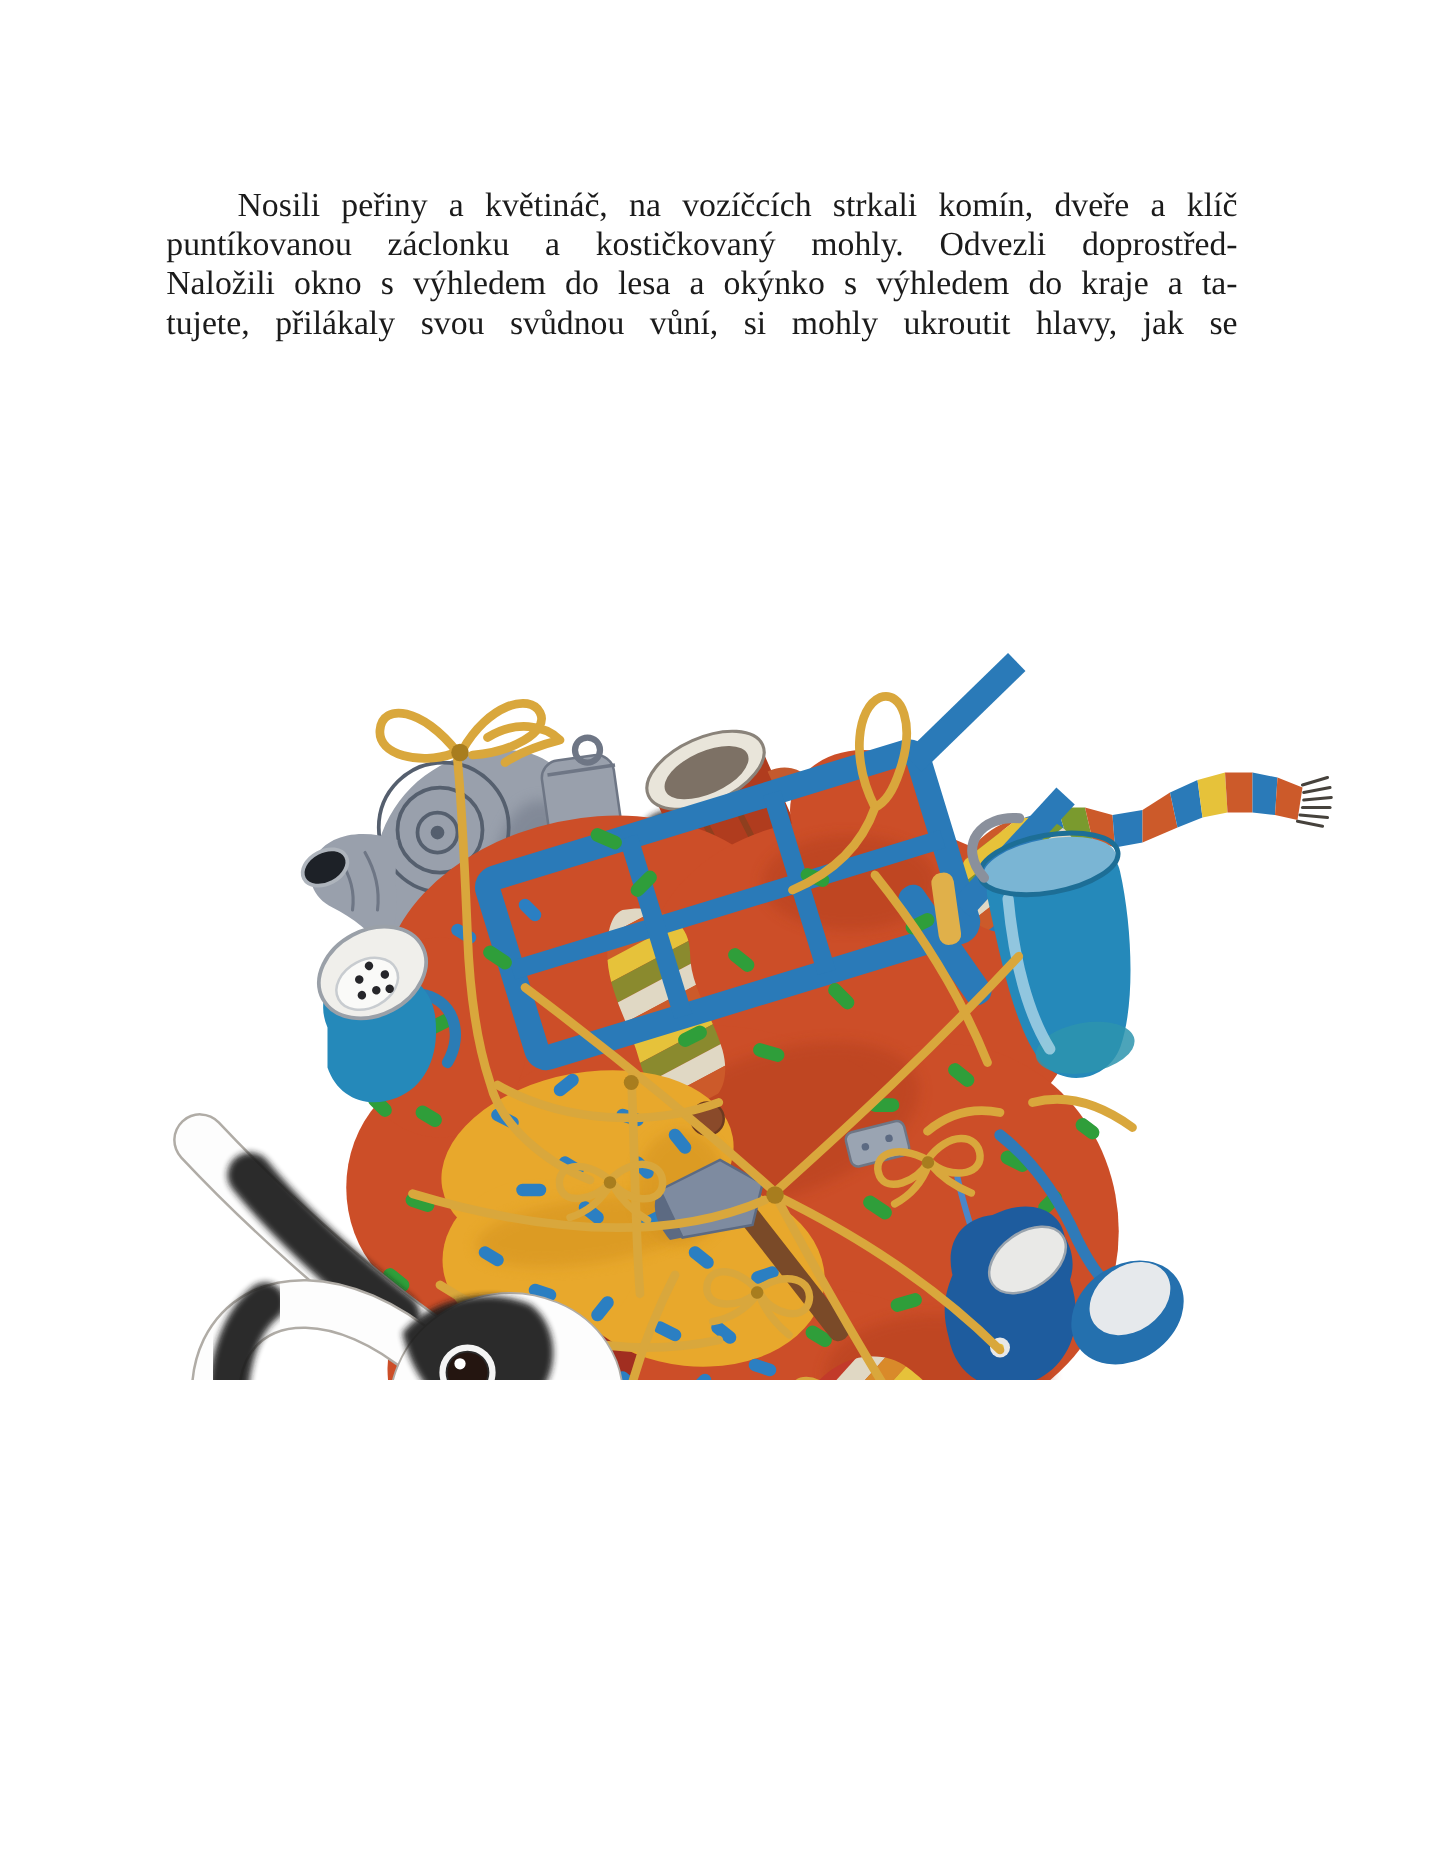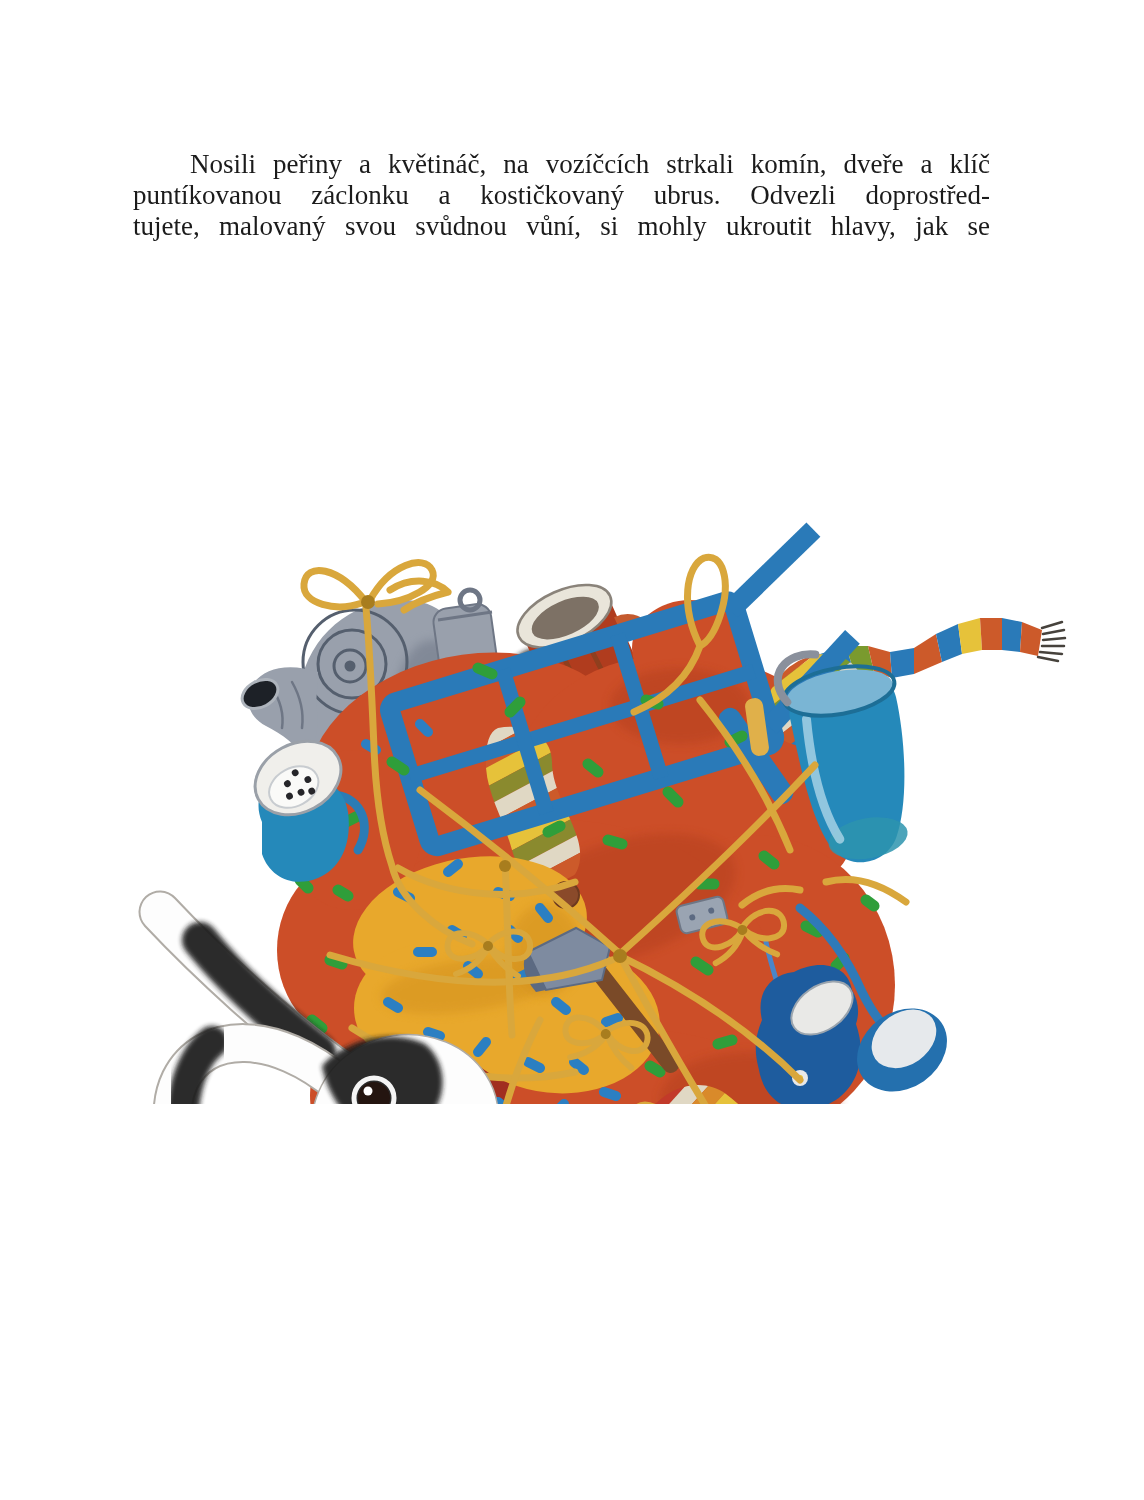--- a/index.html
+++ b/index.html
@@ -29,22 +29,23 @@
   .rope{fill:none;stroke-linecap:round;stroke-width:7}
   .outl{stroke:#b0aca6;stroke-width:1.5}
 </style>
 </head>
 <body>
 
 <div class="page">
 
   <div class="story">
     <div class="line j ind">Nosili peřiny a květináč, na vozíčcích strkali komín, dveře a klíč</div>
-    <div class="line j">puntíkovanou záclonku a kostičkovaný ubrus. Odvezli doprostřed-</div>
-    <div class="line j">tujete, malovaný svou svůdnou vůní, si mohly ukroutit hlavy, jak se</div>
+    <div class="line j">puntíkovanou záclonku a kostičkovaný mohly. Odvezli doprostřed-</div>
+    <div class="line j">Naložili okno s výhledem do lesa a okýnko s výhledem do kraje a ta-</div>
+    <div class="line j">tujete, přilákaly svou svůdnou vůní, si mohly ukroutit hlavy, jak se</div>
   </div>
 
   <svg class="illo" width="1144" height="1500" viewBox="0 0 1144 1500" role="img" aria-label="Black-and-white bunny running on a grass mound, carrying a huge bundle on its back: orange and yellow polka-dot featherbeds tied with yellow ropes and bows, a grey stove with pipe, a pot, a painted mug, a blue sled frame, a blue bucket, a watering can, a striped scarf flying, a hammer, a striped sock, a small blue mug and a ladle hanging down">
     <defs>
       <filter id="soft3" x="-40%" y="-40%" width="180%" height="180%">
           <feGaussianBlur stdDeviation="2.5"></feGaussianBlur>
         </filter>
       <filter id="soft5" x="-60%" y="-60%" width="220%" height="220%">
           <feGaussianBlur stdDeviation="5"></feGaussianBlur>
         </filter>

